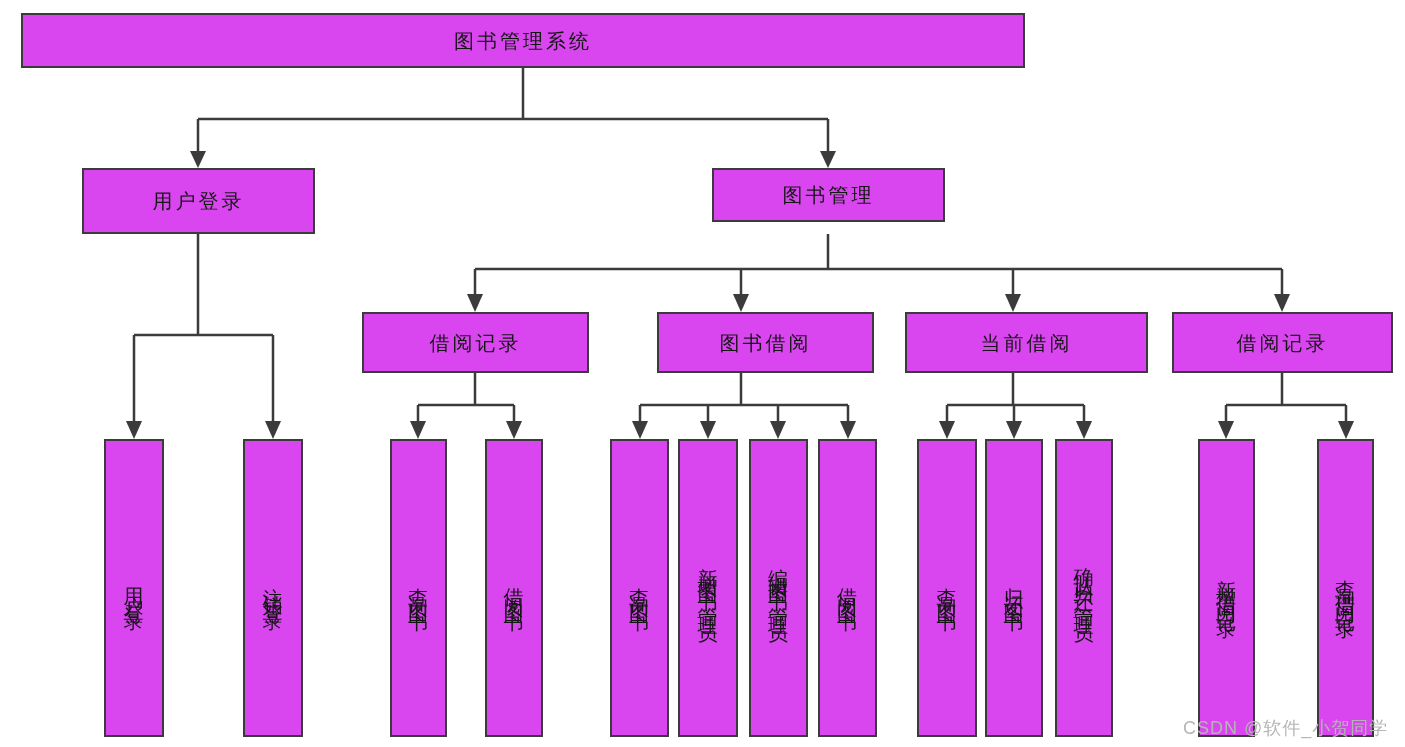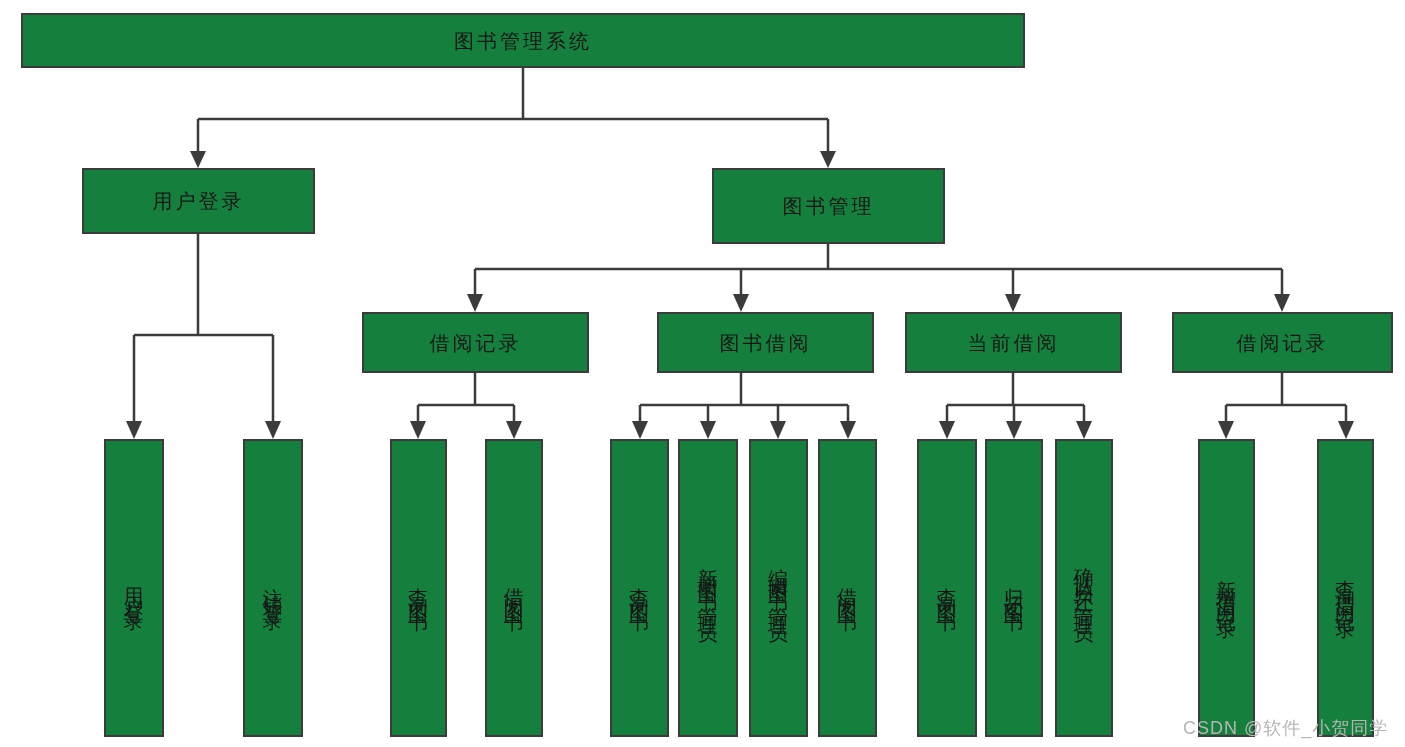--- a/index.html
+++ b/index.html
@@ -13,21 +13,21 @@
     overflow: hidden;
   }
   svg.connector-layer {
     position: absolute;
     left: 0; top: 0;
     width: 1405px; height: 747px;
     pointer-events: none;
   }
   .node {
     position: absolute;
-    background: #15803d;
+    background: #d946ef;
     border: 2.5px solid #3b3b3b;
     display: flex;
     align-items: center;
     justify-content: center;
     color: #161616;
     font-size: 20px;
     letter-spacing: 3px;
     text-align: center;
     line-height: 1;
     white-space: nowrap;
@@ -98,25 +98,25 @@
     <g stroke="#3b3b3b" stroke-width="2.5" fill="none">
       <path d="M1282,373 V405 M1226,405 H1346 M1226,405 V422 M1346,405 V422"></path>
     </g>
     <polygon fill="#3b3b3b" points="1218,421 1234,421 1226,439"></polygon>
     <polygon fill="#3b3b3b" points="1338,421 1354,421 1346,439"></polygon>
   </svg>
 
   <div class="node" style="left:21px; top:13px; width:1004px; height:55px;">图书管理系统</div>
 
   <div class="node" style="left:82px; top:168px; width:233px; height:66px;">用户登录</div>
-  <div class="node" style="left:712px; top:168px; width:233px; height:76px;">图书管理</div>
+  <div class="node" style="left:712px; top:168px; width:233px; height:54px;">图书管理</div>
 
   <div class="node" style="left:362px; top:312px; width:227px; height:61px;">借阅记录</div>
   <div class="node" style="left:633px; top:312px; width:217px; height:61px;margin-left:24px;">图书借阅</div>
-  <div class="node" style="left:905px; top:312px; width:217px; height:61px;">当前借阅</div>
+  <div class="node" style="left:905px; top:312px; width:243px; height:61px;">当前借阅</div>
   <div class="node" style="left:1172px; top:312px; width:221px; height:61px;">借阅记录</div>
 
   <div class="node leaf" style="left:104px; top:439px; width:60px; height:298px;">用户登录</div>
   <div class="node leaf" style="left:243px; top:439px; width:60px; height:298px;">注销登录</div>
 
   <div class="node leaf" style="left:390px; top:439px; width:57px; height:298px;">查询图书</div>
   <div class="node leaf" style="left:485px; top:439px; width:58px; height:298px;">借阅图书</div>
 
   <div class="node leaf" style="left:610px; top:439px; width:59px; height:298px;">查询图书</div>
   <div class="node leaf" style="left:678px; top:439px; width:60px; height:298px;">新增图书（管理员）</div>

